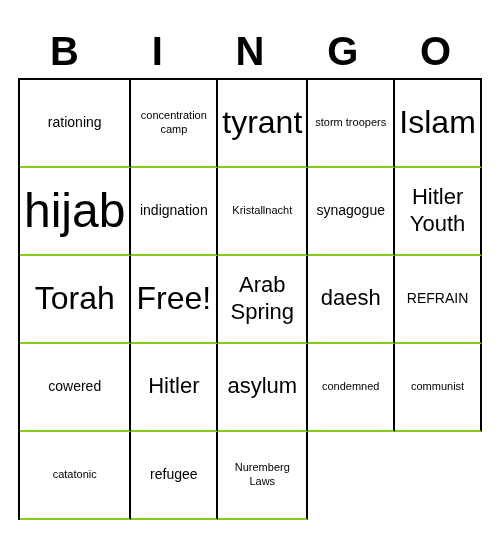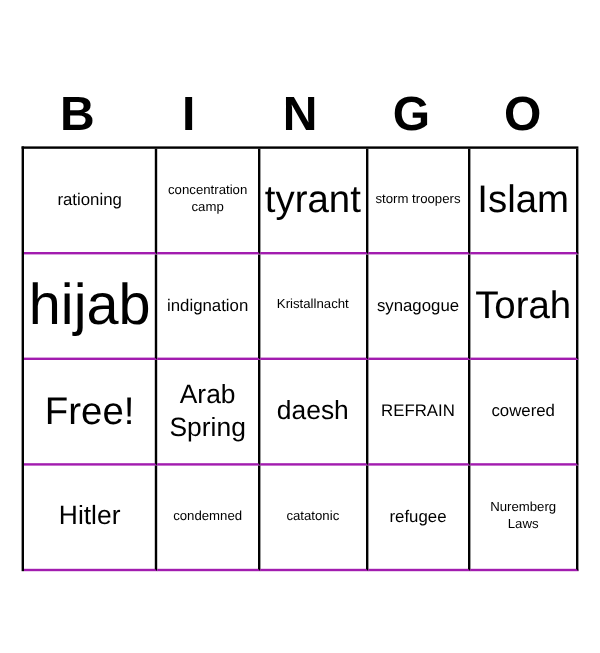--- a/index.html
+++ b/index.html
@@ -28,21 +28,21 @@
       font-family: Arial, sans-serif;
     }
     .bingo-grid {
       display: grid;
       grid-template-columns: repeat(5, 1fr);
       border-left: 2px solid #000;
       border-top: 2px solid #000;
     }
     .bingo-cell {
       border-right: 2px solid #000;
-      border-bottom: 2px solid #a21caf;
+      border-bottom: 2px solid #84cc16;
       display: flex;
       align-items: center;
       justify-content: center;
       text-align: center;
       min-height: 88px;
       padding: 9px 4px;
       font-family: Arial, sans-serif;
     }
     .cell-text {
       line-height: 1.2;
@@ -86,20 +86,23 @@
       <div class="bingo-cell">
         <span class="cell-text size-medium">indignation</span>
       </div>
       <div class="bingo-cell">
         <span class="cell-text size-small">Kristallnacht</span>
       </div>
       <div class="bingo-cell">
         <span class="cell-text size-medium">synagogue</span>
       </div>
       <div class="bingo-cell">
+        <span class="cell-text size-large">Hitler Youth</span>
+      </div>
+      <div class="bingo-cell">
         <span class="cell-text size-xlarge">Torah</span>
       </div>
       <div class="bingo-cell">
         <span class="cell-text size-xlarge">Free!</span>
       </div>
       <div class="bingo-cell">
         <span class="cell-text size-large">Arab Spring</span>
       </div>
       <div class="bingo-cell">
         <span class="cell-text size-large">daesh</span>
@@ -107,21 +110,27 @@
       <div class="bingo-cell">
         <span class="cell-text size-medium">REFRAIN</span>
       </div>
       <div class="bingo-cell">
         <span class="cell-text size-medium">cowered</span>
       </div>
       <div class="bingo-cell">
         <span class="cell-text size-large">Hitler</span>
       </div>
       <div class="bingo-cell">
+        <span class="cell-text size-large">asylum</span>
+      </div>
+      <div class="bingo-cell">
         <span class="cell-text size-small">condemned</span>
+      </div>
+      <div class="bingo-cell">
+        <span class="cell-text size-small">communist</span>
       </div>
       <div class="bingo-cell">
         <span class="cell-text size-small">catatonic</span>
       </div>
       <div class="bingo-cell">
         <span class="cell-text size-medium">refugee</span>
       </div>
       <div class="bingo-cell">
         <span class="cell-text size-small">Nuremberg Laws</span>
       </div>

